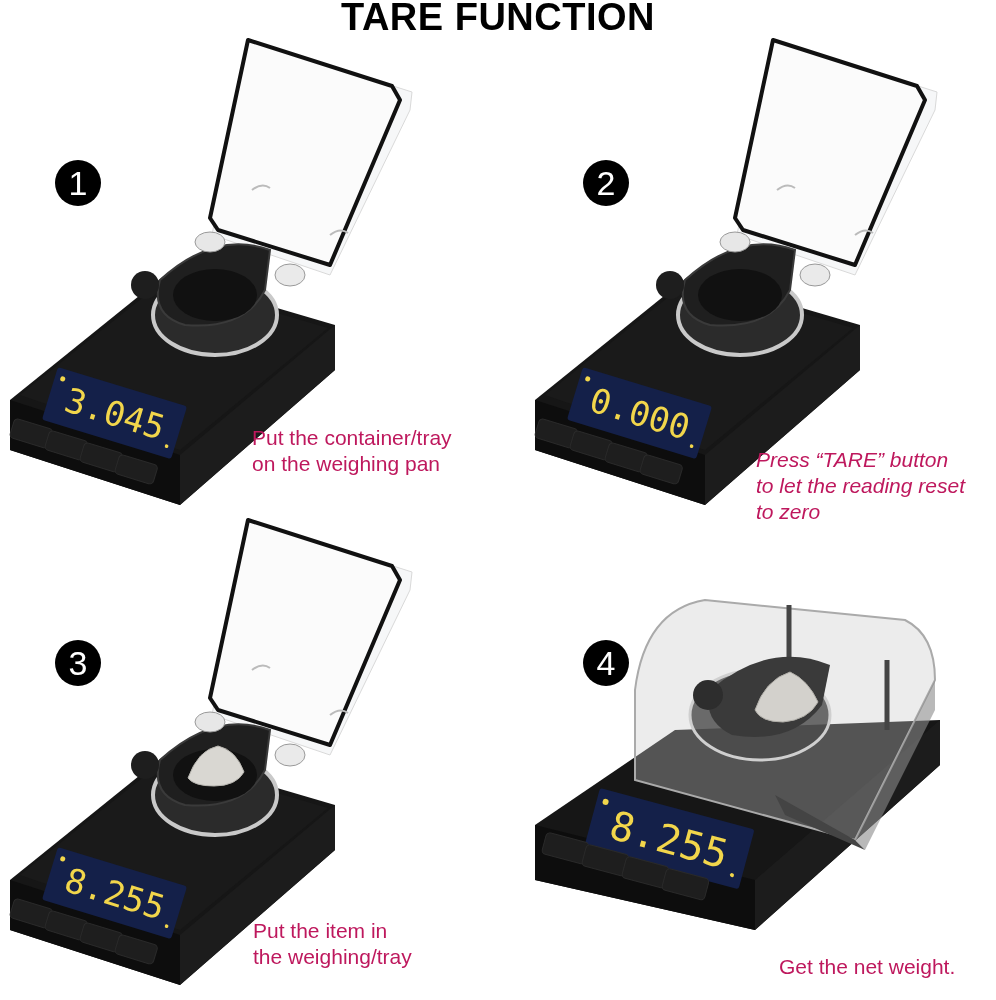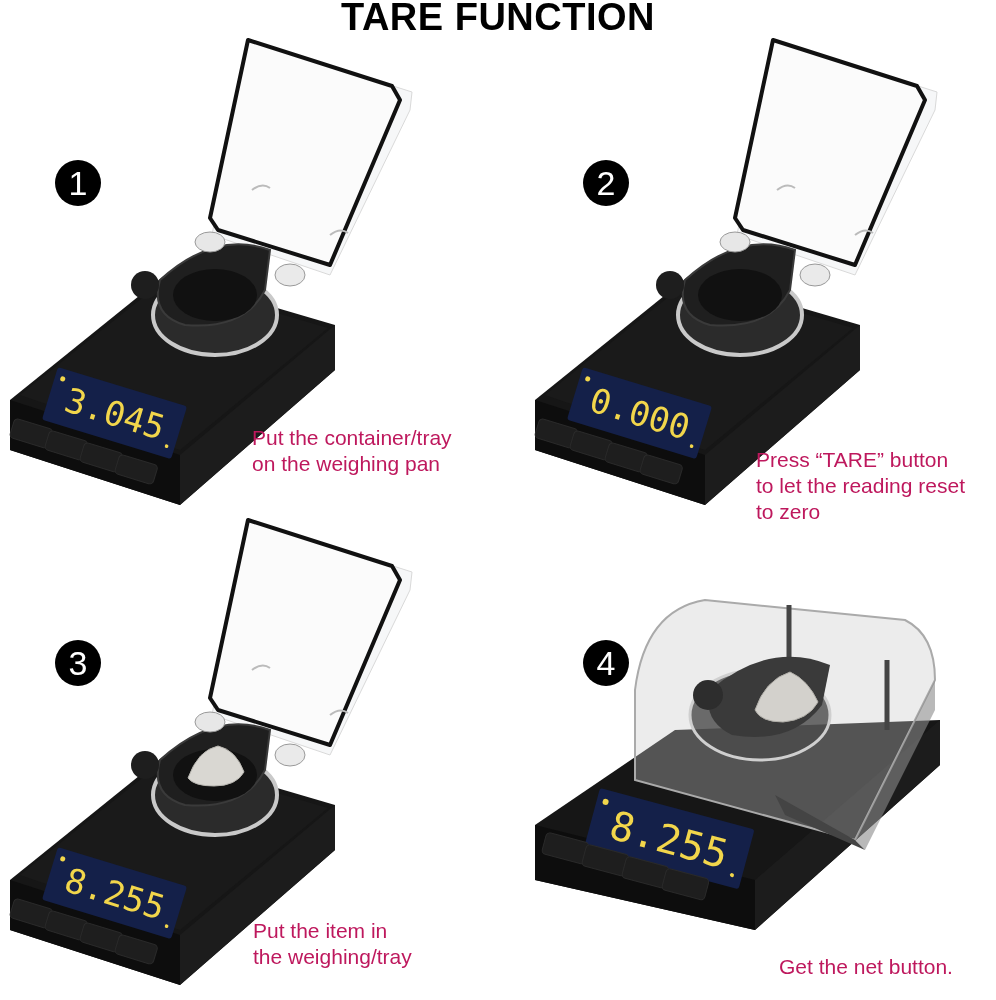--- a/index.html
+++ b/index.html
@@ -105,21 +105,21 @@
         </g>
       <g>
           <rect x="0" y="0" width="40" height="20" rx="4" transform="translate(85 412) rotate(17)"></rect>
         </g>
       <g>
           <rect x="0" y="0" width="40" height="20" rx="4" transform="translate(120 424) rotate(17)"></rect>
         </g>
     </g>
   </svg>
 </div>
-<div class="caption" style="left:756px; top:447px;">Press “TARE” button
+<div class="caption" style="left:756px; top:447px;font-style:italic;">Press “TARE” button
 to let the reading reset
 to zero</div>
 
 <div class="step-badge" style="left:55px; top:640px;">3</div>
 <div class="scale" style="left:0px; top:510px; width:420px; height:490px;">
   <svg width="420" height="490" viewBox="0 0 420 490">
     <g>
       <path d="M248 10 L412 62 L410 80 L330 245 L212 205 Z" fill="#f6f7f8" stroke="#d9d9d9" stroke-width="1"></path>
       <path d="M248 10 L392 56 L400 70 L330 235 L218 200 L210 188 Z" fill="#fbfbfb" stroke="#111" stroke-width="4" stroke-linejoin="round"></path>
       <path d="M252 160 q10 -8 18 -2" fill="none" stroke="#bbb" stroke-width="2"></path>
@@ -197,13 +197,13 @@
         </g>
       <g>
           <rect x="0" y="0" width="44" height="22" rx="4" transform="translate(102 276) rotate(15)"></rect>
         </g>
       <g>
           <rect x="0" y="0" width="44" height="22" rx="4" transform="translate(142 288) rotate(15)"></rect>
         </g>
     </g>
   </svg>
 </div>
-<div class="caption" style="left:779px; top:954px;">Get the net button.</div>
+<div class="caption" style="left:779px; top:954px;">Get the net weight.</div>
 
 </body></html>

